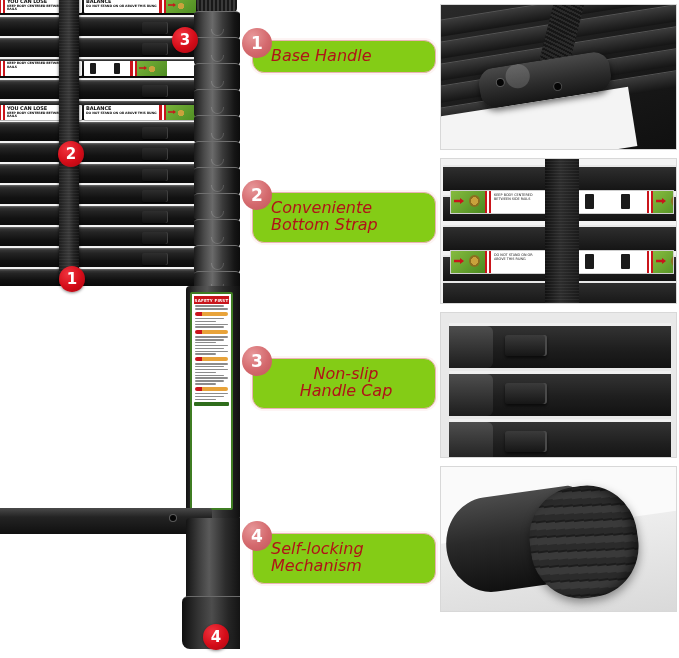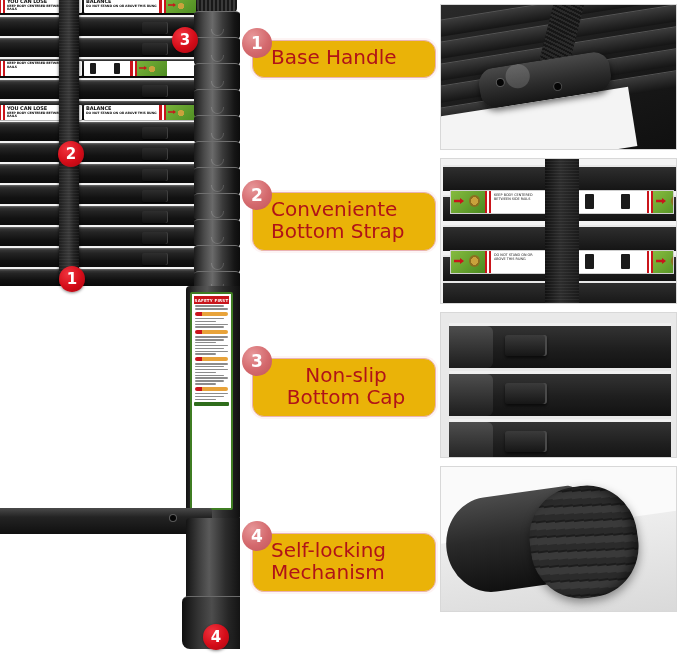--- a/index.html
+++ b/index.html
@@ -265,26 +265,27 @@
   .callout {
     position: absolute;
     left: 252px;
     z-index: 8;
   }
   .callout-box {
     border: 1.5px solid #e9b3b4;
     border-radius: 12px;
     padding: 6px 14px 8px 18px;
     color: #b01318;
-    font-size: 20px;
+    font-size: 16px;
     line-height: 1.08;
     white-space: pre-line;
-    background: #eab308;
+    background: #84cc16;
     box-shadow: 0 0 0 2px #fdf4f4;
     min-width: 150px;
+    font-style: italic;
   }
   .callout-box.center { text-align: center; }
   .callout-badge {
     position: absolute;
     left: -10px; top: -12px;
     width: 30px; height: 30px;
     border-radius: 50%;
     background: radial-gradient(circle at 35% 28%, #e79799 0%, #d4696d 55%, #c1565a 100%);
     color: #ffffff;
     font-size: 17px;
@@ -608,21 +609,21 @@
 
 <div class="callout" style="top:192px;">
   <div class="callout-badge">2</div>
   <div class="callout-box">Conveniente
 Bottom Strap</div>
 </div>
 
 <div class="callout" style="top:358px;">
   <div class="callout-badge">3</div>
   <div class="callout-box center">Non-slip
-Bottom Cap</div>
+Handle Cap</div>
 </div>
 
 <div class="callout" style="top:533px;">
   <div class="callout-badge">4</div>
   <div class="callout-box">Self-locking
 Mechanism</div>
 </div>
 
 <div class="detail-panel" style="top:4px;">
   <div class="panel-inner">

